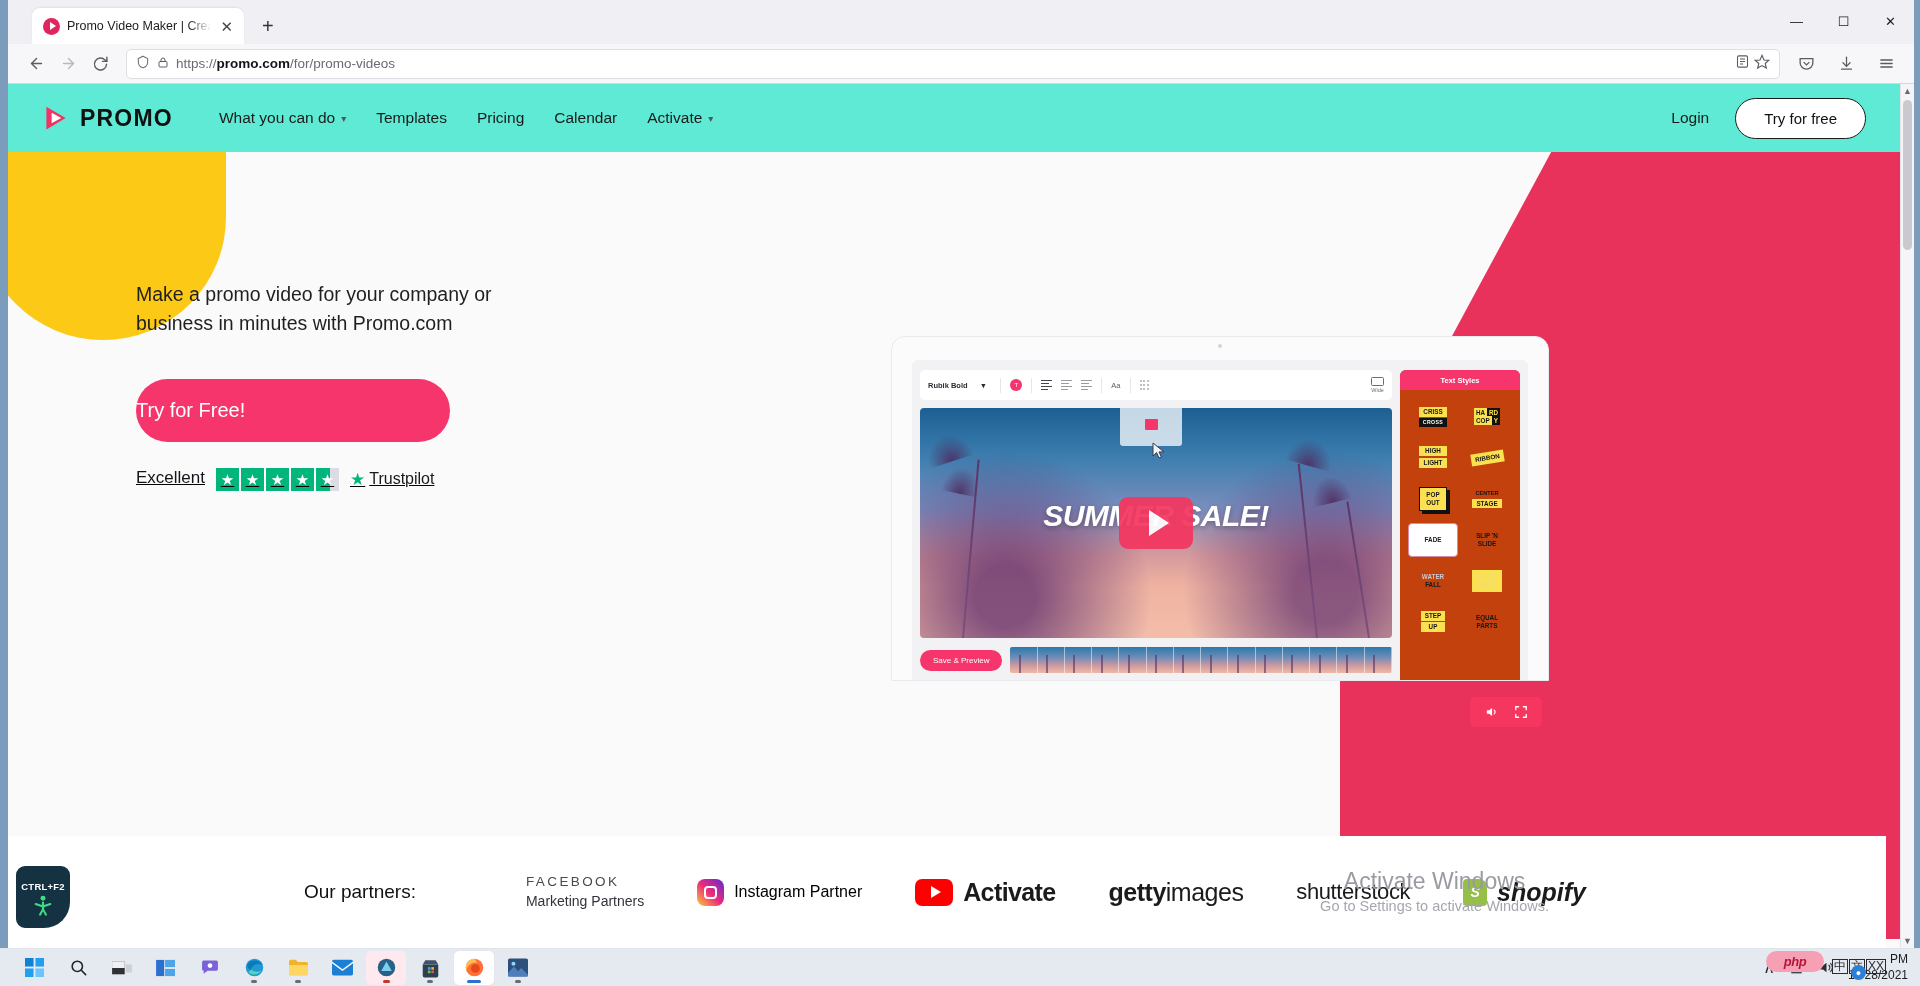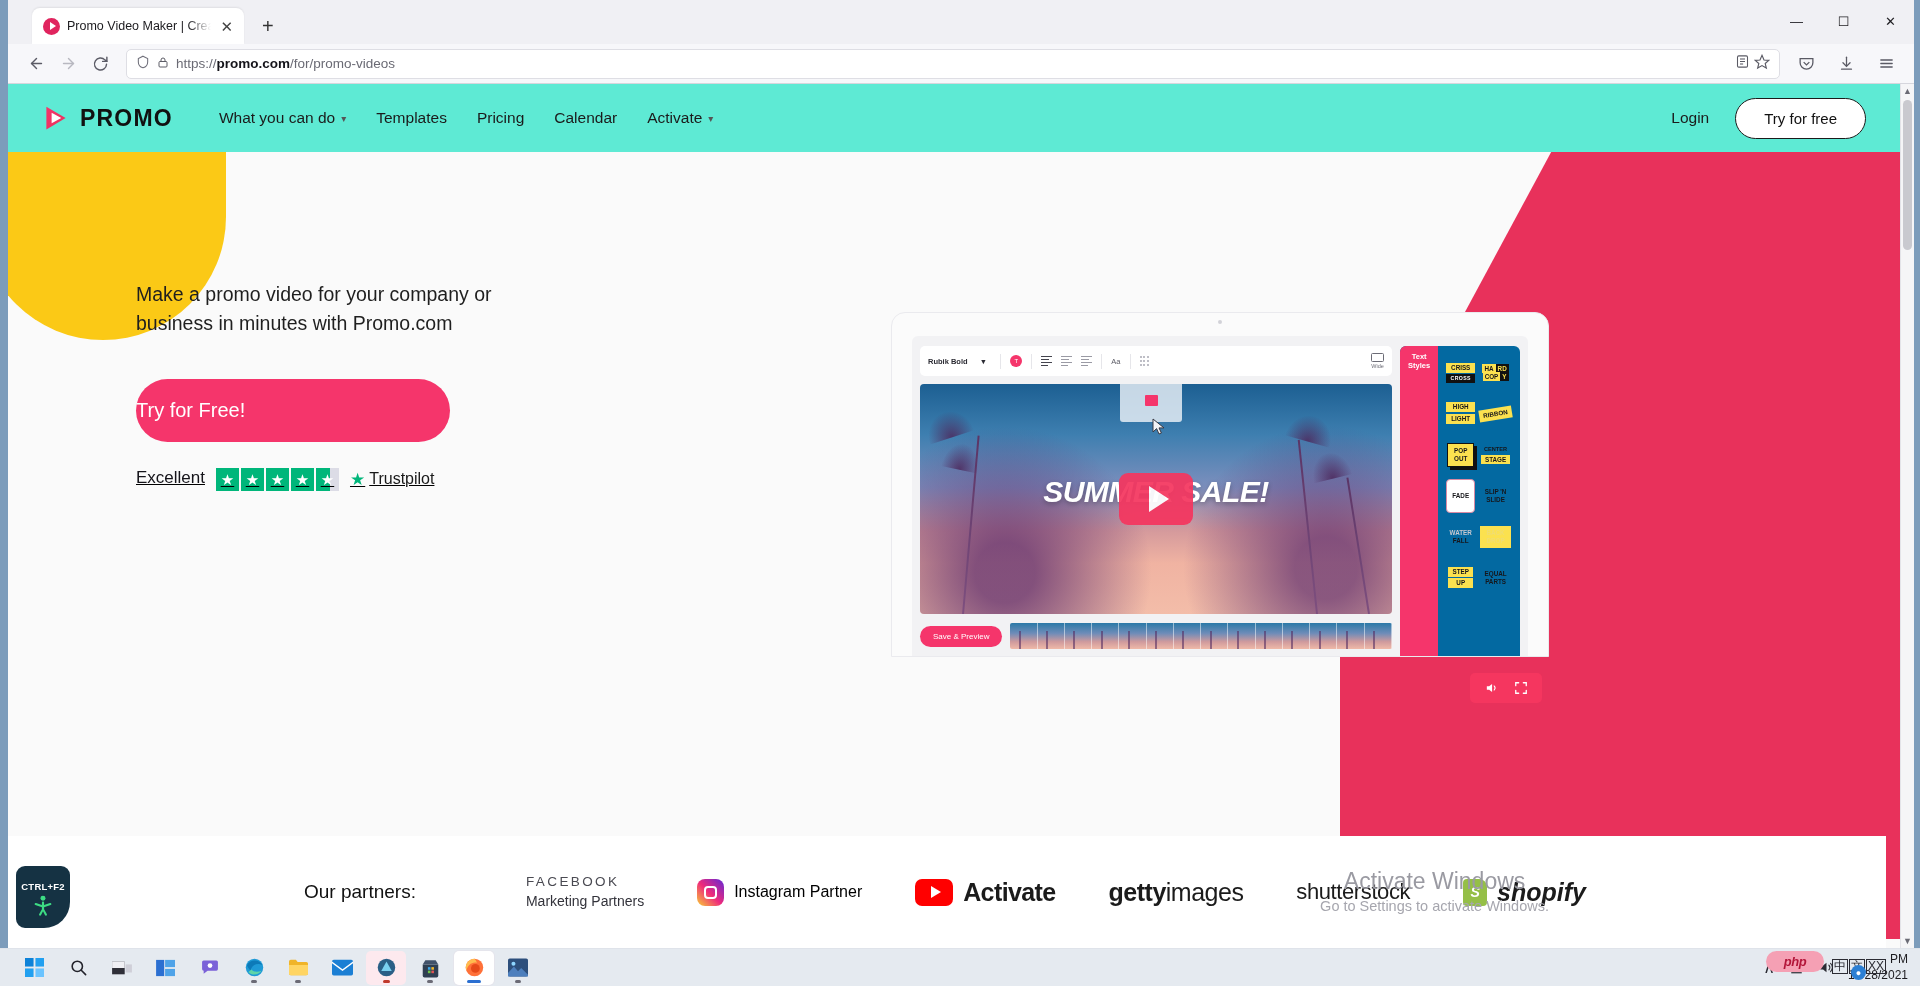--- a/index.html
+++ b/index.html
@@ -147,21 +147,21 @@
     width: 23px; height: 23px; background: #00b67a;
     display: flex; align-items: center; justify-content: center;
     color: #fff; font-size: 15px; line-height: 1;
   }
   .star-box.half { background: linear-gradient(90deg,#00b67a 62%,#dcdce6 62%); }
   #trustpilot { display: flex; align-items: center; gap: 4px; font-size: 16px; color: #191919; }
   #tp-star { color: #00b67a; font-size: 17px; }
 
   
   #mockup {
-    position: absolute; left: 805px; top: 160px; width: 735px; height: 345px;
+    position: absolute; left: 805px; top: 184px; width: 735px; height: 345px;
     z-index: 4;
     text-decoration: underline;
   }
   #laptop-body {
     position: absolute; left: 78px; top: 0; width: 658px; height: 345px;
     background: #fbfbfb; border: 1.5px solid #eaeaee;
     border-radius: 14px 14px 0 0; overflow: hidden;
   }
   #cam-dot { position:absolute; left:50%; top:7px; width:4px; height:4px; border-radius:50%; background:#d2d2d8; transform:translateX(-50%); }
   #editor-shell {
@@ -241,22 +241,22 @@
     flex:1; border-right:1px solid rgba(255,255,255,.5);
     background: linear-gradient(180deg,#2b79a8 0%, #6f8cb8 40%, #cf9a9d 72%, #efb9a8 100%);
     position: relative;
   }
   .film-cell::after {
     content:""; position:absolute; left:32%; bottom:0; width:2px; height:70%;
     background: rgba(86,46,100,.6);
   }
   
   #styles-panel {
-    width: 120px; background: #0369a1; border-radius: 6px 6px 0 0; overflow: hidden;
-    display: flex; flex-direction: row;
+    width: 120px; background: #c2410c; border-radius: 6px 6px 0 0; overflow: hidden;
+    display: flex; flex-direction: column;
   }
   #styles-head {
     background: #f5356b; color: #fff; font-size: 7.5px; text-align: center;
     padding: 6px 0 5px; font-weight: 600;
   }
   #styles-grid {
     flex:1; display: grid; grid-template-columns: 1fr 1fr;
     gap: 7px 4px; padding: 10px 8px 4px 8px; align-content: start;
   }
   .style-cell {

